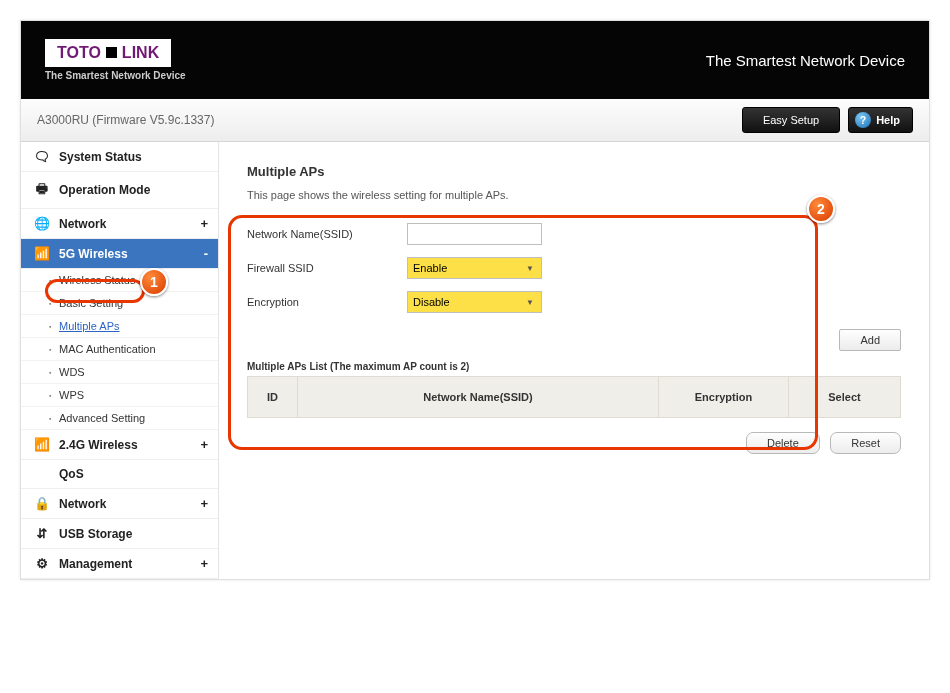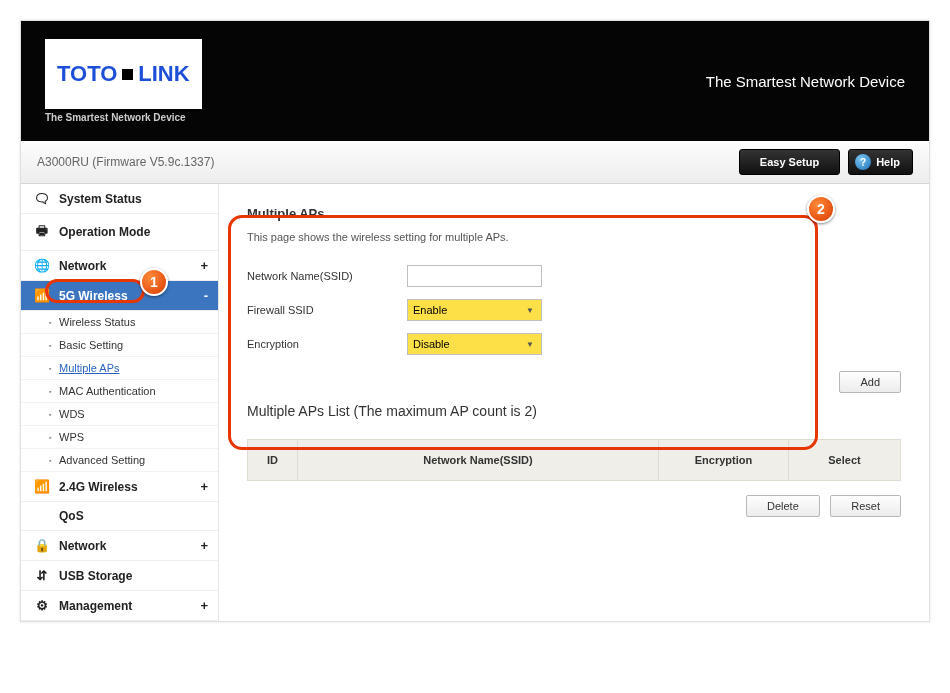--- a/index.html
+++ b/index.html
@@ -1,29 +1,29 @@
 <!DOCTYPE html>
 <html><head>
 <meta charset="utf-8">
 <style>
 * { margin: 0; padding: 0; box-sizing: border-box; font-family: Arial, sans-serif; }
 body { background: #fff; width: 950px; height: 693px; overflow: hidden; }
 .container { width: 910px; margin: 20px auto 0; background: #fff; border: 1px solid #e0e0e0; box-shadow: 0 0 3px rgba(0,0,0,0.1); }
 
 .header { background: #050505; padding: 18px 24px; color: #fff; display: flex; align-items: center; justify-content: space-between; }
 .logo-block { display: flex; flex-direction: column; align-items: flex-start; }
-.logo { background: #fff; color: #1d4ed8; font-weight: 900; padding: 22px 12px; font-size: 22px; letter-spacing: 0px; }
+.logo { background: #fff; color: #701a75; font-weight: 900; padding: 5px 12px; font-size: 16px; letter-spacing: 0px; }
 .logo-box { display: inline-block; width: 15px; height: 15px; background: #000; border: 2px solid #fff; margin: 0 3px; vertical-align: middle; position: relative; top: -1px; }
 .tagline-small { font-size: 10px; color: #ccc; margin-top: 3px; font-weight: bold; }
 .tagline-big { color: #fff; font-size: 15px; font-weight: 500; }
 
 .subheader { background: linear-gradient(#fdfdfd, #ededed); border-bottom: 1px solid #d5d5d5; padding: 8px 16px; display: flex; align-items: center; justify-content: space-between; }
 .model { color: #666; font-size: 12px; }
 .hdr-buttons { display: flex; gap: 8px; }
-.btn-easy { background: linear-gradient(#333, #111); color: #fff; border: 1px solid #000; border-radius: 3px; padding: 5px 20px; font-size: 11px; font-weight: bold; cursor: pointer; }
+.btn-easy { background: linear-gradient(#333, #111); color: #fff; border: 1px solid #000; border-radius: 3px; padding: 5px 20px; font-size: 11px; font-weight: normal; cursor: pointer; }
 .btn-help { background: linear-gradient(#333, #111); color: #fff; border: 1px solid #000; border-radius: 3px; padding: 4px 12px 4px 6px; font-size: 11px; font-weight: bold; cursor: pointer; display: flex; align-items: center; gap: 5px; }
 .help-icon { width: 16px; height: 16px; border-radius: 50%; background: radial-gradient(circle at 35% 30%, #7cc6f2, #1a6fb8); display: inline-flex; align-items: center; justify-content: center; font-size: 10px; font-weight: bold; }
 
 .body { display: flex; }
 .sidebar { width: 198px; background: #fff; border-right: 1px solid #e5e5e5; }
 
 .nav-item { display: flex; align-items: center; padding: 7px 12px; font-size: 12px; color: #222; border-bottom: 1px solid #eee; cursor: pointer; font-weight: bold; position: relative; }
 .nav-item.active { background: #3b75bf; color: #fff; }
 .nav-icon { width: 18px; display: inline-block; margin-right: 8px; text-align: center; font-size: 13px; }
 .nav-toggle { position: absolute; right: 10px; font-size: 13px; font-weight: bold; }
@@ -46,25 +46,25 @@
 .form-row { display: flex; align-items: center; margin-bottom: 12px; }
 .form-label { width: 160px; font-size: 11px; color: #333; }
 .form-input { width: 135px; height: 22px; border: 1px solid #bfbfbf; padding: 0 5px; font-size: 11px; }
 .form-select { width: 135px; height: 22px; border: 1px solid #bfbfbf; padding: 0 5px; font-size: 11px; background: #fde047; appearance: none; }
 .select-wrap { position: relative; display: inline-block; }
 .select-caret { position: absolute; right: 8px; top: 50%; transform: translateY(-50%); pointer-events: none; font-size: 8px; color: #555; }
 
 .btn { background: linear-gradient(#fefefe, #ececec); border: 1px solid #b8b8b8; border-radius: 2px; padding: 4px 20px; font-size: 11px; cursor: pointer; color: #333; }
 .add-row { text-align: right; margin: 16px 0 10px; }
 
-.list-title { font-size: 14px; font-weight: normal; margin-bottom: 20px; color: #333; }
+.list-title { font-size: 10px; font-weight: bold; margin-bottom: 4px; color: #333; }
 table.list { width: 100%; border-collapse: collapse; font-size: 11px; }
 table.list th { background: #efeee8; border: 1px solid #dedcd2; padding: 14px 6px; font-weight: bold; color: #333; }
 .btn-row { text-align: right; margin-top: 14px; }
-.btn-row .btn { margin-left: 6px; }
+.btn-row .btn { margin-left: 6px; border-radius: 7px; }
 
 .rel { position: relative; }
 </style>
 </head>
 <body>
 
 <div class="container rel">
 
   <div class="header">
     <div class="logo-block">

